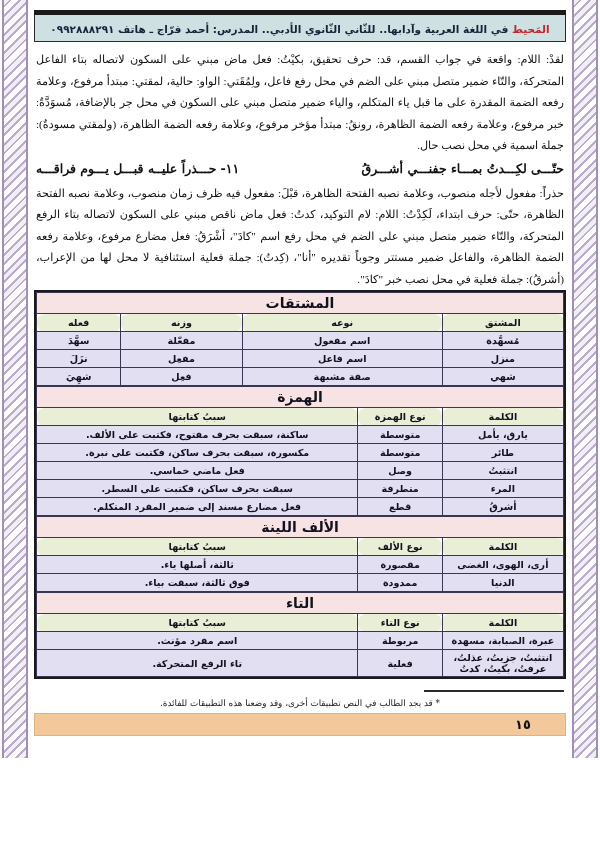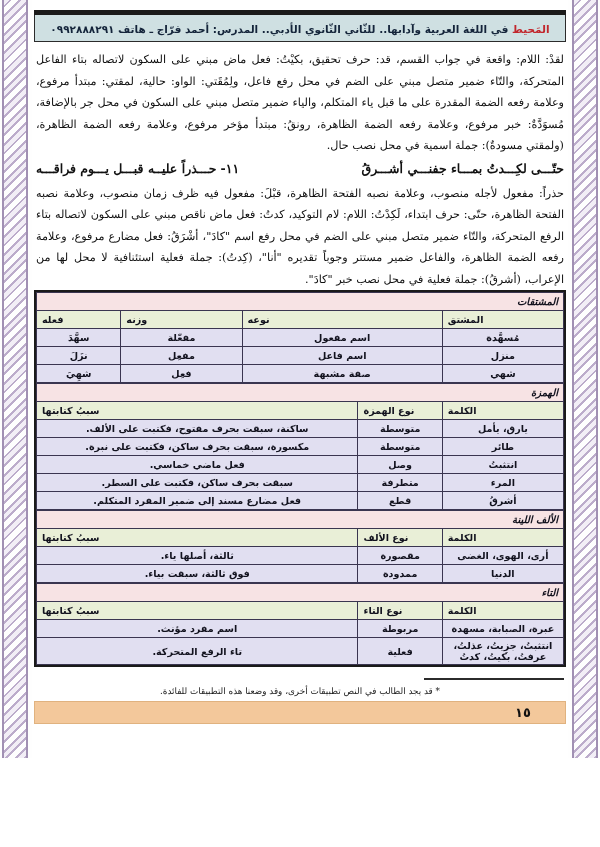--- a/index.html
+++ b/index.html
@@ -61,21 +61,21 @@
 
   
   .prose {
     margin: 7px 4px 0 4px;
     text-align: justify;
     font-size: 11.2px;
     line-height: 21.5px;
     color: #111;
     font-family: "DejaVu Serif", "Liberation Serif", serif;
   }
-  .prose p { margin: 0; }
+  .prose p { margin: 0; font-family: Liberation Serif, serif; }
 
   
   .verse {
     margin: 4px 4px 1px 4px;
     font-size: 12.5px;
     font-weight: bold;
     color: #111;
     display: flex;
     justify-content: space-between;
     letter-spacing: 1px;
@@ -110,30 +110,30 @@
   }
   table.tb td, table.tb th {
     border: 1px solid #3a3550;
     padding: 2px 5px;
     height: 18px;
     vertical-align: middle;
     font-weight: bold;
   }
   .sec-head td {
     background: #f7e3e4;
-    text-align: right;
-    font-size: 10px;
+    text-align: center;
+    font-size: 14px;
     border-left: none; border-right: none;
     height: 19px;
-    font-style: italic;
   }
   .col-head td {
     background: #e9efd7;
-    text-align: left;
+    text-align: center;
     height: 18px;
+    border-radius: 8px;
   }
   .row-data td {
     background: #e1dff1;
     text-align: center;
   }
   .col-w1 { width: 23%; }
   .col-w2 { width: 38%; }
   .col-w3 { width: 23%; }
   .col-w4 { width: 16%; }
 

